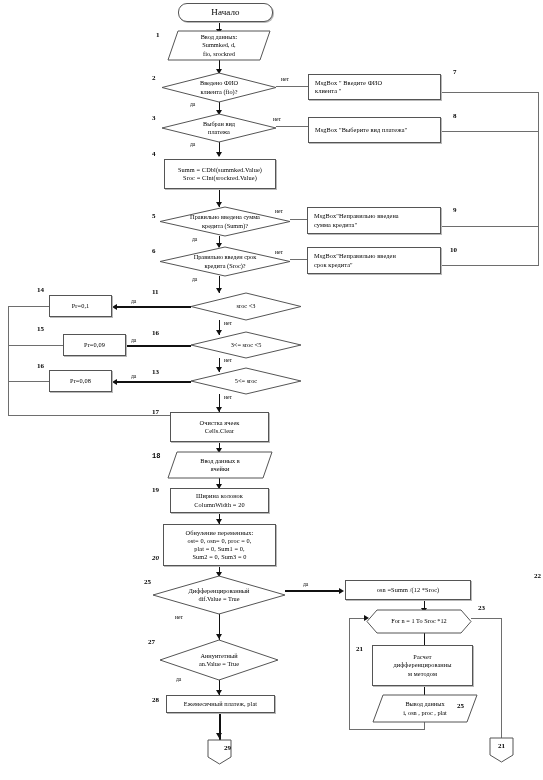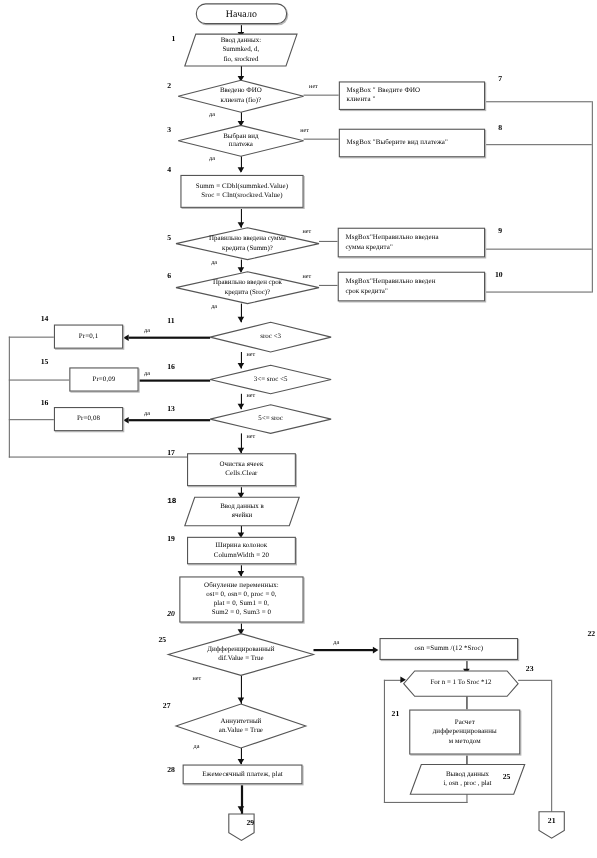--- a/index.html
+++ b/index.html
@@ -179,21 +179,21 @@
 
   <div class="ln v" style="left:424px;top:714px;height:16px;"></div>
   <div class="ln h" style="left:349px;top:729px;width:76px;"></div>
   <div class="ln v" style="left:349px;top:618px;height:112px;"></div>
   <div class="ln h" style="left:349px;top:618px;width:18px;"></div>
   <div class="arrow right" style="left:364px;top:614.5px;"></div>
 
   <div class="ln h" style="left:471px;top:618px;width:30px;"></div>
   <div class="ln v" style="left:501px;top:618px;height:120px;"></div>
 
-  <div class="node rounded bigtitle" style="left:178px;top:3px;width:83px;height:19px;">
+  <div class="node rounded bigtitle" style="left:178px;top:3px;width:95px;height:19px;">
     <span>Начало</span>
   </div>
 
   <div class="shapebox" style="left:168px;top:31px;width:102px;height:29px;">
     <svg width="102" height="29" viewBox="0 0 102 29">
       <polygon points="10,0 102,0 92,29 0,29" fill="#ffffff" stroke="#555" stroke-width="1"></polygon>
     </svg>
     <div class="lbl">Ввод данных:
 Summked, d,
 fio, srockred</div>

